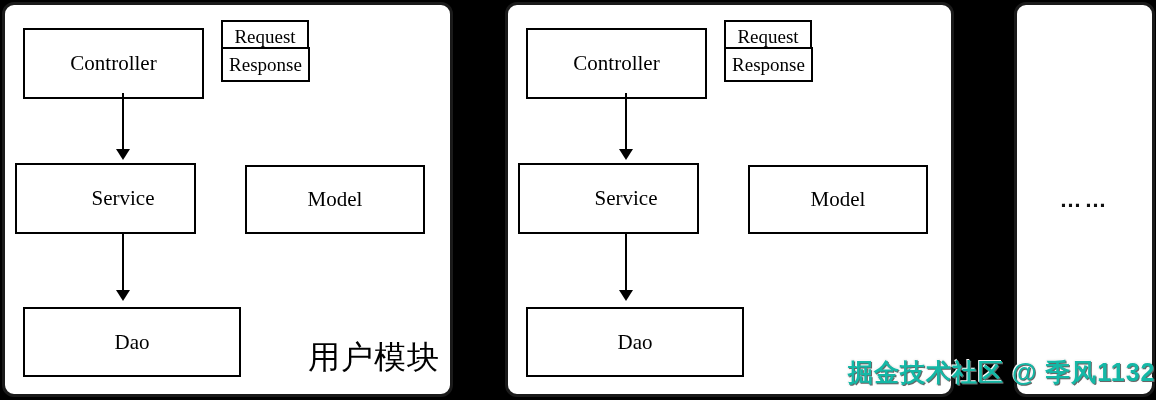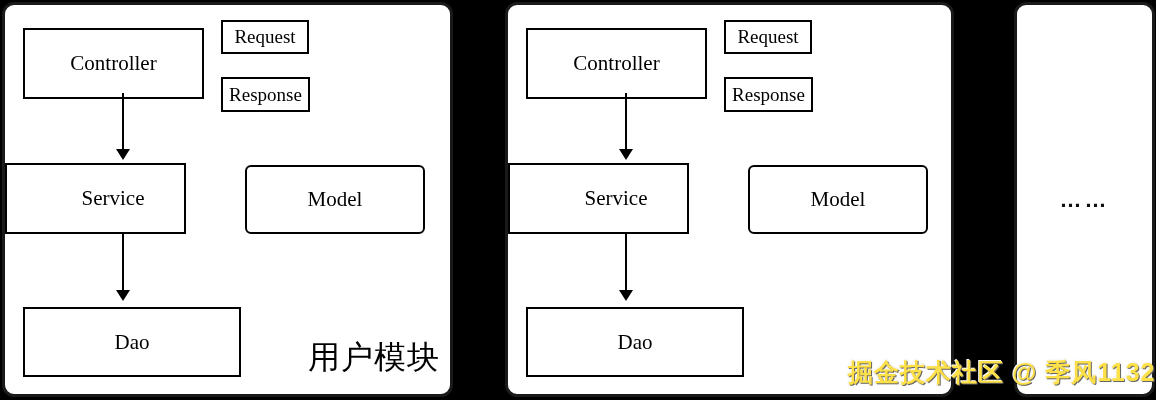--- a/index.html
+++ b/index.html
@@ -34,23 +34,23 @@
     border: 2px solid #000;
     display: flex;
     align-items: center;
     justify-content: center;
     font-size: 21px;
     color: #000;
     white-space: nowrap;
   }
   .ctrl  { left: 18px;  top: 23px;  width: 181px; height: 71px; }
   .req   { left: 216px; top: 15px;  width: 88px;  height: 34px; font-size: 19px; }
-  .resp  { left: 216px; top: 72px;  width: 89px;  height: 35px; font-size: 19px; }
-  .svc   { left: 0;  top: 158px; width: 181px; height: 71px; padding-left: 35px; }
-  .model { left: 240px; top: 160px; width: 180px; height: 69px; border-radius: 6px; }
+  .resp  { left: 216px; top: 42px;  width: 89px;  height: 35px; font-size: 19px; }
+  .svc   { left: 10px;  top: 158px; width: 181px; height: 71px; padding-left: 35px; }
+  .model { left: 240px; top: 160px; width: 180px; height: 69px; }
   .dao   { left: 18px;  top: 302px; width: 218px; height: 70px; }
 
   
   .arrow { position: absolute; width: 14px; }
   .a1 { left: 111px; top: 88px;  height: 67px; }
   .a2 { left: 111px; top: 229px; height: 67px; }
   .arrow .shaft {
     position: absolute;
     left: 6px; top: 0;
     width: 2px; height: calc(100% - 10px);
@@ -88,21 +88,21 @@
 
   
   .watermark {
     position: absolute;
     left: 848px; top: 356px;
     z-index: 10;
     font-family: "Liberation Sans", "DejaVu Sans", sans-serif;
     font-size: 25px;
     font-weight: bold;
     letter-spacing: 1px;
-    color: #fde047;
+    color: #14b8a6;
     text-shadow: 1px 1px 0 #666, -1px -1px 0 #fafafa, 0 0 2px rgba(0,0,0,0.35);
     white-space: nowrap;
   }
 </style>
 </head>
 <body>
 
 <section class="panel" id="panel-user">
   <div class="box ctrl">Controller</div>
   <div class="box req">Request</div>

